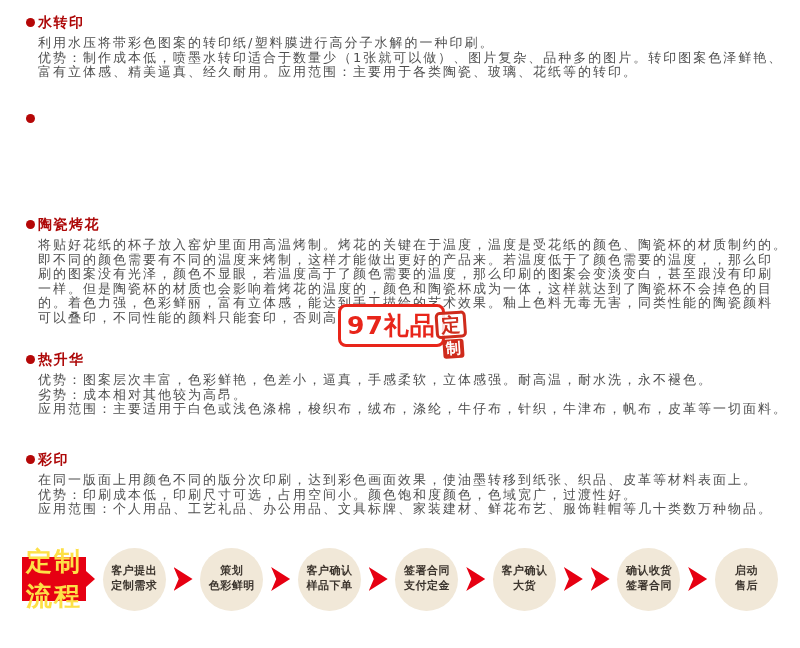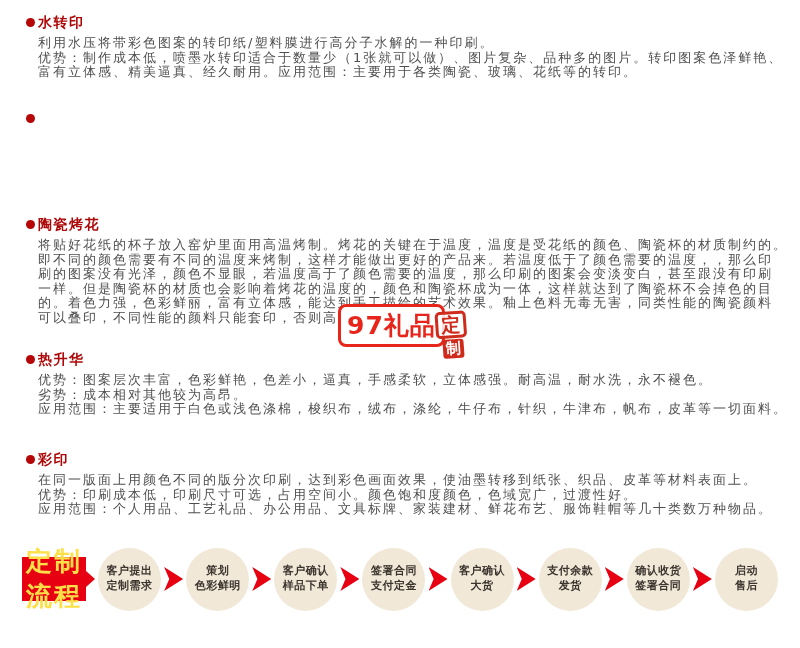--- a/index.html
+++ b/index.html
@@ -164,22 +164,20 @@
     <span class="flow-arrow"></span>
     <div class="flow-step">客户确认
 样品下单</div>
     <span class="flow-arrow"></span>
     <div class="flow-step">签署合同
 支付定金</div>
     <span class="flow-arrow"></span>
     <div class="flow-step">客户确认
 大货</div>
     <span class="flow-arrow"></span>
-    <div class="flow-step">支付余款
-发货</div>
     <span class="flow-arrow"></span>
     <div class="flow-step">确认收货
 签署合同</div>
     <span class="flow-arrow"></span>
     <div class="flow-step">启动
 售后</div>
   </div>
 
 </div>
 

